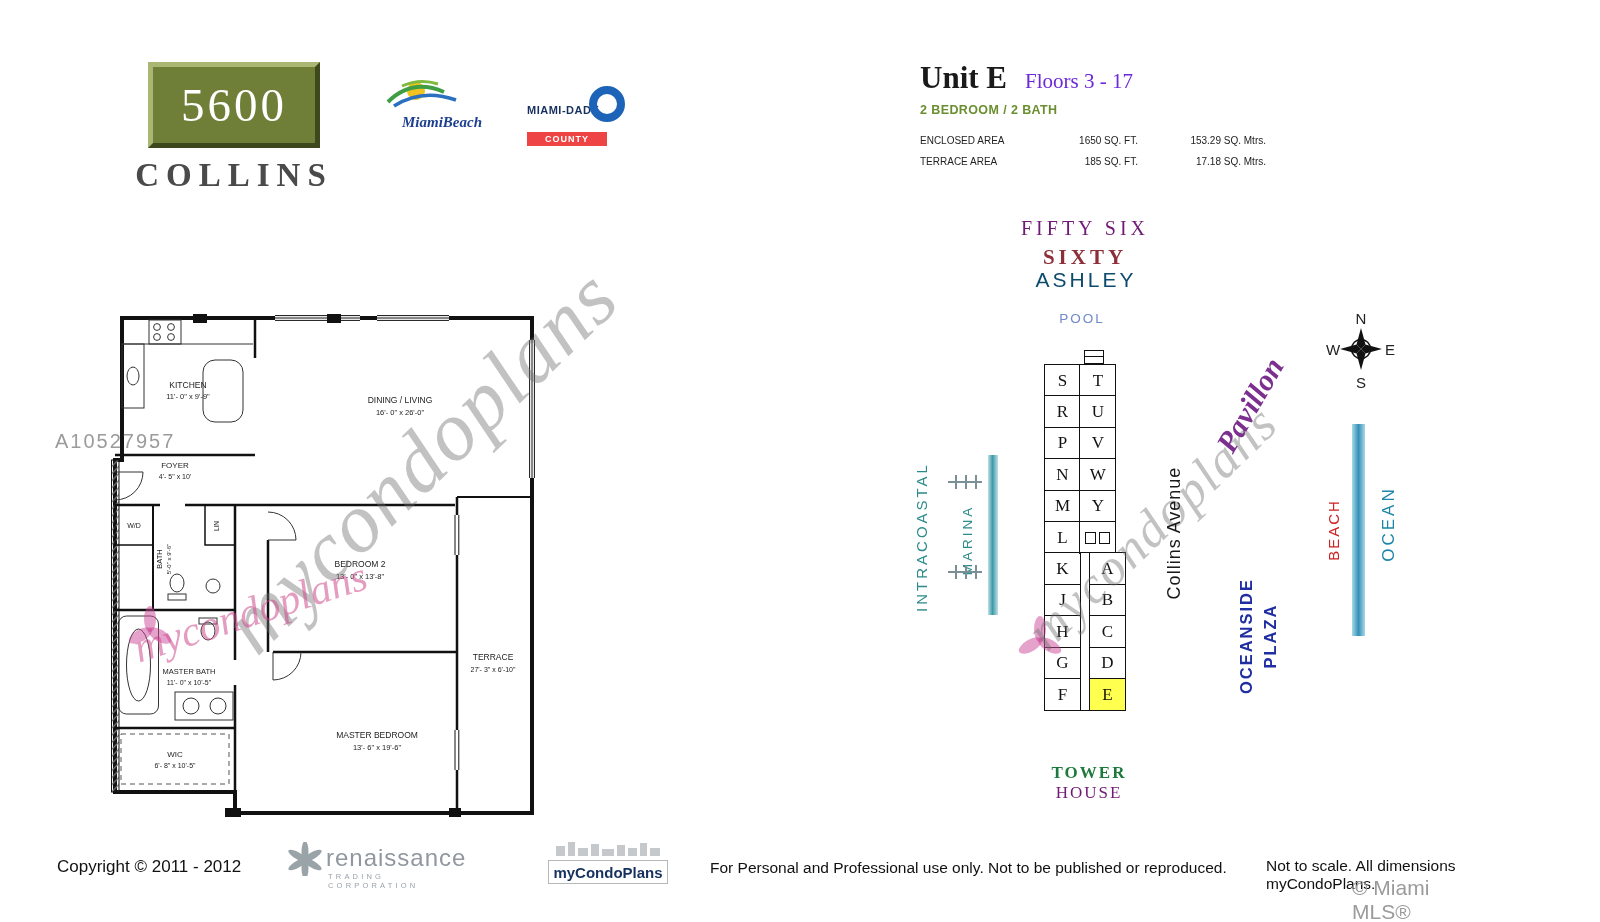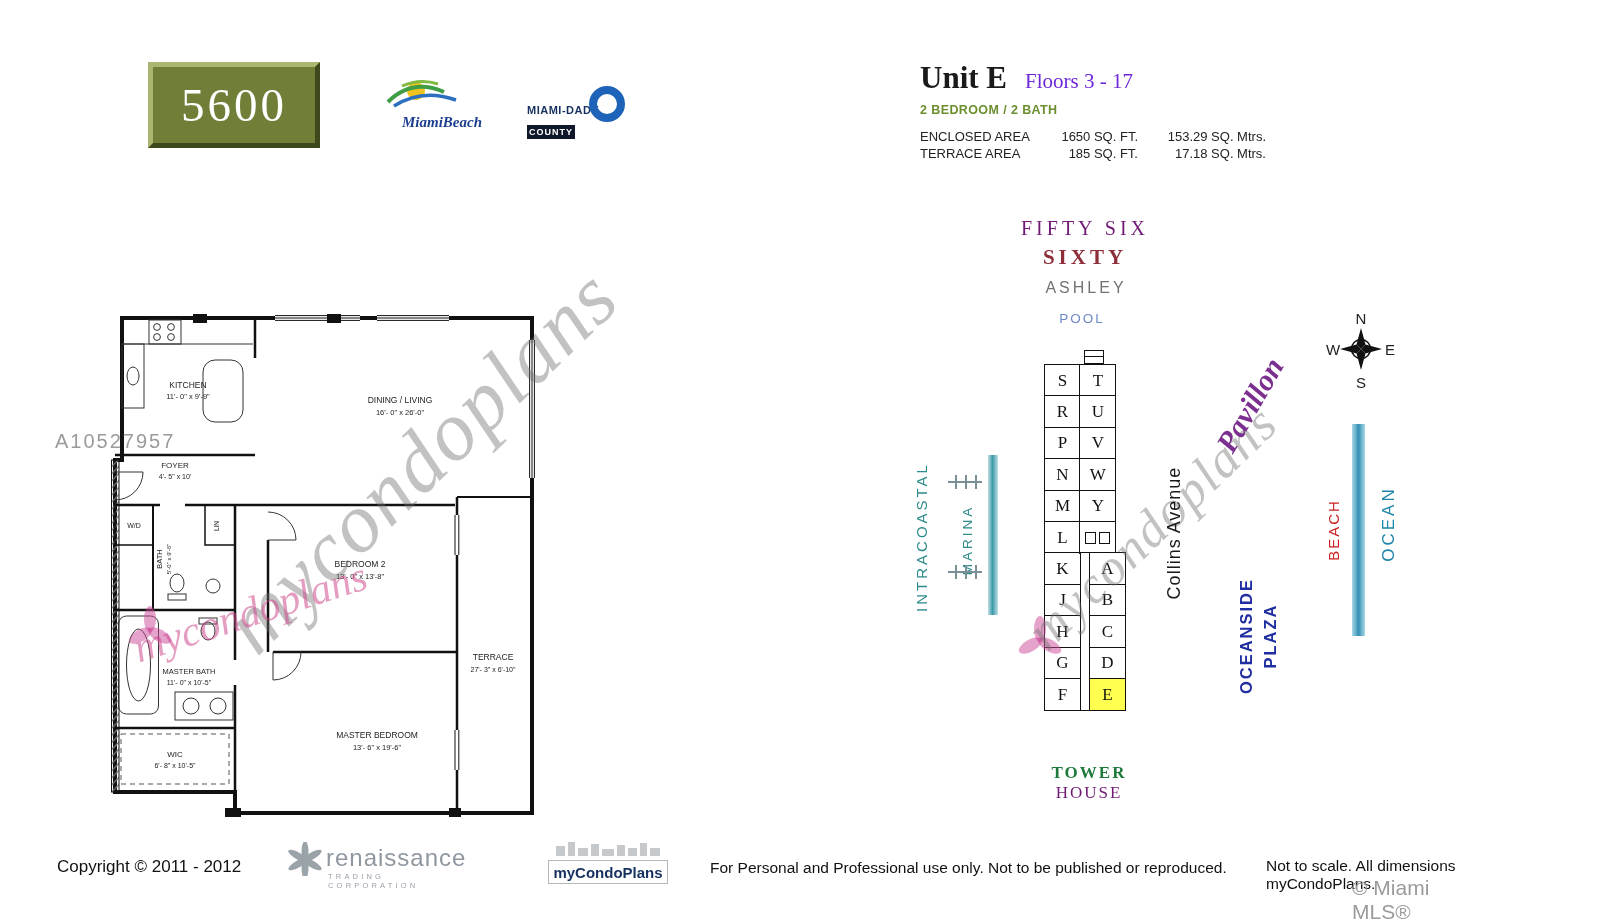--- a/index.html
+++ b/index.html
@@ -44,44 +44,45 @@
   .footer-text { font-size:15.5px; color:#111; }
 </style>
 </head>
 <body>
 
 <div class="page">
 
   <div class="abs brand-box">
     <span class="brand-number">5600</span>
   </div>
+  <div class="abs serif brand-name">COLLINS</div>
 
   <div class="abs" style="left:372px;top:76px;width:110px;height:54px">
     <svg width="110" height="34">
       <circle cx="44" cy="15" r="9" fill="#f2c21e"></circle>
       <path d="M16,26 Q40,2 72,16" stroke="#3f9e44" stroke-width="4" fill="none"></path>
       <path d="M22,30 Q50,12 84,24" stroke="#2a6fc0" stroke-width="3.5" fill="none"></path>
       <path d="M30,10 Q48,2 66,8" stroke="#7fb93e" stroke-width="3" fill="none"></path>
     </svg>
     <div class="serif" style="font-style:italic;font-weight:bold;font-size:15px;color:#1d3f8f;text-align:right">MiamiBeach</div>
   </div>
 
   <div class="abs" style="left:527px;top:84px;width:110px;height:56px">
     <div class="abs" style="left:62px;top:2px;width:36px;height:36px;border:8px solid #1d64b8;border-radius:50%"></div>
     <div style="font-size:11px;font-weight:bold;color:#16315f;letter-spacing:.5px;margin-top:20px">MIAMI-DADE</div>
-    <div style="display:inline-block;background:#0f172a;color:#fff;font-size:9px;font-weight:bold;padding:2px 2px;margin-top:9px;letter-spacing:1px">COUNTY</div>
+    <div style="display:inline-block;background:#ef4444;color:#fff;font-size:9px;font-weight:bold;padding:2px 18px;margin-top:16px;letter-spacing:1px">COUNTY</div>
   </div>
 
   <div class="abs" style="left:920px;top:60px">
     <div style="display:flex;align-items:baseline;gap:18px">
       <span class="serif" style="font-size:31px;font-weight:bold;color:#1a1a1a">Unit E</span>
       <span class="serif" style="font-size:21px;color:#6d28d9">Floors 3 - 17</span>
     </div>
     <div style="margin-top:7px;font-size:12.5px;font-weight:bold;color:#6b8f2f;letter-spacing:.4px">2 BEDROOM / 2 BATH</div>
-    <div style="margin-top:12px;display:grid;grid-template-columns:118px 100px 128px;row-gap:2px;font-size:13px;color:#222">
+    <div style="margin-top:18px;display:grid;grid-template-columns:118px 100px 128px;row-gap:10px;font-size:10px;color:#222">
       <span>ENCLOSED AREA</span>
       <span style="text-align:right">1650 SQ. FT.</span>
       <span style="text-align:right">153.29 SQ. Mtrs.</span>
       <span>TERRACE AREA</span>
       <span style="text-align:right">185 SQ. FT.</span>
       <span style="text-align:right">17.18 SQ. Mtrs.</span>
     </div>
   </div>
 
   <svg class="abs" style="left:105px;top:300px" width="440" height="525" viewBox="0 0 440 525">
@@ -192,21 +193,21 @@
   <svg class="abs" style="left:128px;top:606px" width="44" height="44">
     <g fill="rgba(204,70,150,0.5)" transform="translate(22,24)">
       <ellipse rx="6" ry="13" cy="-11"></ellipse>
       <ellipse rx="6" ry="13" cy="-11" transform="rotate(120)"></ellipse>
       <ellipse rx="6" ry="13" cy="-11" transform="rotate(240)"></ellipse>
     </g>
   </svg>
 
   <div class="c serif" style="left:1085px;top:228px;font-size:20px;font-weight:normal;letter-spacing:4px;color:#701a75">FIFTY SIX</div>
   <div class="c serif" style="left:1085px;top:257px;font-size:21px;font-weight:bold;letter-spacing:4px;color:#8e2e38">SIXTY</div>
-  <div class="c" style="left:1086px;top:288px;font-size:16px;letter-spacing:3px;color:#737373">ASHLEY</div>
+  <div class="c" style="left:1086px;top:280px;font-size:21px;letter-spacing:3px;color:#0c4a6e">ASHLEY</div>
   <div class="c" style="left:1082px;top:318px;font-size:13.5px;letter-spacing:2px;color:#7089c8">POOL</div>
 
   <div class="cv" style="left:921px;top:537px;font-size:15px;letter-spacing:3px;color:#2e8b8b">INTRACOASTAL</div>
   <div class="cv" style="left:967px;top:540px;font-size:13.5px;letter-spacing:3px;color:#2e8b8b">MARINA</div>
   <div class="bar-v marina-bar"></div>
   <svg class="abs" style="left:934px;top:468px" width="56" height="130">
     <g stroke="#7a8f96" stroke-width="2" fill="none">
       <path d="M14,14 H48 M22,7 V21 M32,7 V21 M42,7 V21"></path>
       <path d="M14,104 H48 M22,97 V111 M32,97 V111 M42,97 V111"></path>
     </g>

